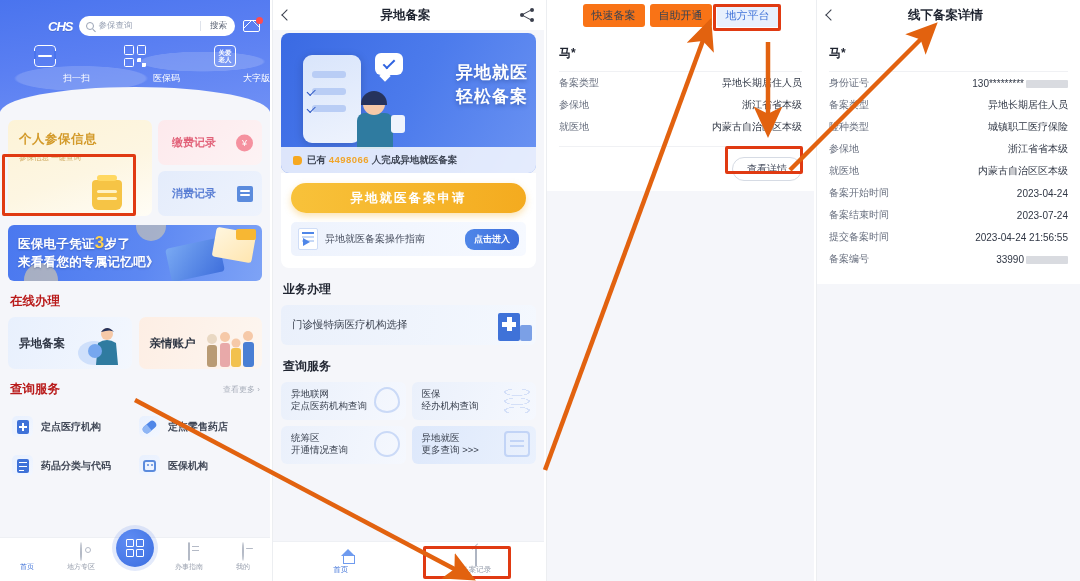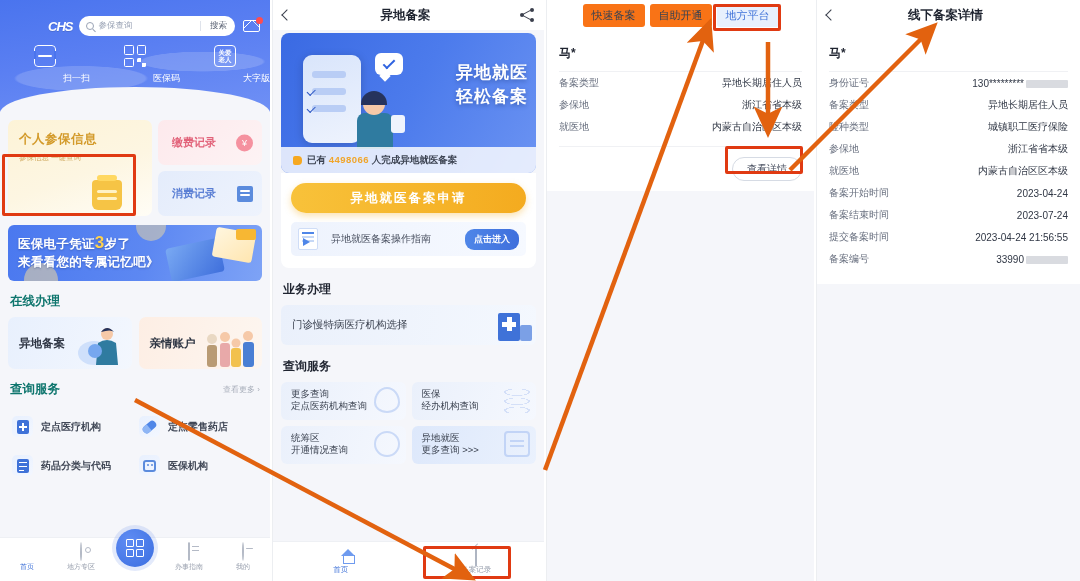--- a/index.html
+++ b/index.html
@@ -118,21 +118,21 @@
   .promo-txt{ position:absolute; left:10px; top:9px; color:#fff; font-weight:bold; font-size:12.5px; line-height:18px;
     text-shadow:0 1px 2px rgba(20,40,110,.35); letter-spacing:.3px;}
   .promo-txt .n{ color:#ffd24d; font-size:17px; }
   .promo-card{ position:absolute; right:40px; bottom:4px; width:54px;height:34px;border-radius:4px;
     background:linear-gradient(135deg,#79a9f3,#3f6fdc); transform:rotate(-12deg);}
   .promo-paper{ position:absolute; right:8px; top:5px; width:40px;height:30px;border-radius:3px;
     background:linear-gradient(135deg,#fff6df,#ffe6b0); transform:rotate(10deg);}
   .promo-tag{ position:absolute; right:6px; top:4px; width:20px;height:11px;border-radius:2px;background:#f7b733;}
 
   .sec-head{ display:flex; align-items:center; padding:12px 10px 7px 10px; }
-  .sec-title{ font-size:12.5px; font-weight:bold; color:#0f766e; }
+  .sec-title{ font-size:12.5px; font-weight:bold; color:#b91c1c; }
   .sec-more{ margin-left:auto; font-size:8px; color:#a8aeba; }
 
   .online-row{ display:flex; gap:7px; padding:0 8px; }
   .oc{ flex:1; height:52px; border-radius:7px; position:relative; display:flex; align-items:center; padding-left:11px; overflow:hidden;}
   .oc .t{ font-size:11.5px; font-weight:bold; color:#2f3644; }
   .oc-a{ background:linear-gradient(110deg,#e8f0fd,#f3f7fe); }
   .oc-b{ background:linear-gradient(110deg,#fdeee4,#fdf6f0); }
   .oc-art{ position:absolute; right:4px; bottom:0; width:54px; height:46px; }
   .hl-box{ position:absolute; border:3px solid #e03a12; border-radius:2px; pointer-events:none; }
 
@@ -219,21 +219,21 @@
   .ban-stat .num{ color:#f0a52a; font-weight:bold; letter-spacing:.5px;}
 
   .apply-wrap{ margin:0 8px; background:#fff; border-radius:0 0 8px 8px; padding:10px 10px 12px 10px; }
   .apply-btn{
     height:30px; border-radius:15px; background:linear-gradient(90deg,#f8c23a,#f4ab1f);
     display:flex; align-items:center; justify-content:center; color:#fff; font-weight:bold; font-size:12.5px;
     letter-spacing:2px; box-shadow:0 3px 7px rgba(244,171,31,.35);
   }
   .guide{
     margin-top:9px; height:34px; border-radius:5px; background:linear-gradient(90deg,#eef3fd,#f6f9ff);
-    display:flex; align-items:center; padding:0 7px; gap:13px;
+    display:flex; align-items:center; padding:0 7px; gap:7px;
   }
   .guide-ic{ width:20px;height:22px;border-radius:2px;background:#fff;border:1.4px solid #cfddf7;position:relative;}
   .guide-ic::before{content:"";position:absolute;left:3px;top:3px;width:12px;height:2px;background:#4f86e8;box-shadow:0 4px 0 #c6d8f6,0 8px 0 #c6d8f6;}
   .guide-ic::after{content:"";position:absolute;left:4px;bottom:3px;width:0;height:0;border-left:7px solid #4f86e8;border-top:4px solid transparent;border-bottom:4px solid transparent;}
   .guide-t{ flex:1; font-size:10px; color:#4a5161; }
   .guide-btn{ background:linear-gradient(90deg,#4f86e8,#3f6fdc); color:#fff; font-size:9px; font-weight:bold;
     padding:4px 9px; border-radius:9px; white-space:nowrap;}
 
   .p2-sec{ font-size:12px; font-weight:bold; color:#1f2430; padding:13px 10px 7px 10px; }
   .biz-card{ margin:0 8px; height:40px; border-radius:6px; background:linear-gradient(100deg,#eaf0fb,#f4f8fe);
@@ -529,21 +529,21 @@
       <div class="biz-card">
         <span class="t">门诊慢特病医疗机构选择</span>
         <span class="hosp"></span>
         <span class="hosp2"></span>
       </div>
 
       <div class="p2-sec">查询服务</div>
       <div class="q2-grid">
         <div class="q2">
           <span class="q2-art pin2"></span>
-          <div class="l1">更多查询</div>
+          <div class="l1">异地联网</div>
           <div class="l2">定点医药机构查询</div>
         </div>
         <div class="q2">
           <span class="q2-art wave"></span>
           <div class="l1">医保</div>
           <div class="l2">经办机构查询</div>
         </div>
         <div class="q2">
           <span class="q2-art circ"></span>
           <div class="l1">统筹区</div>

